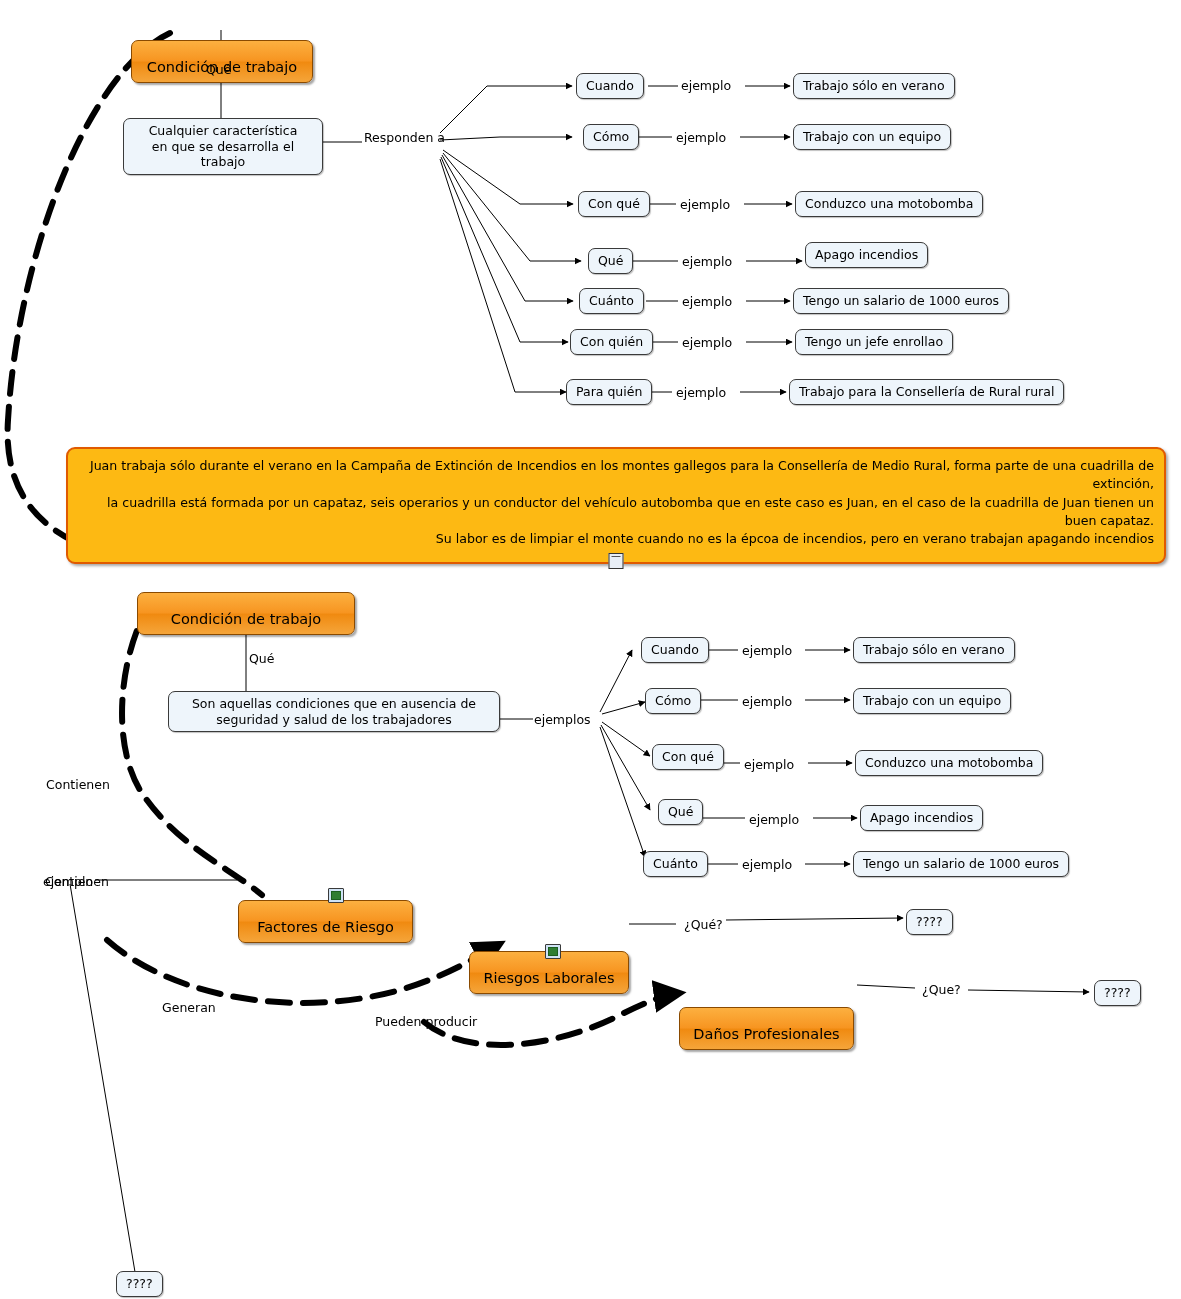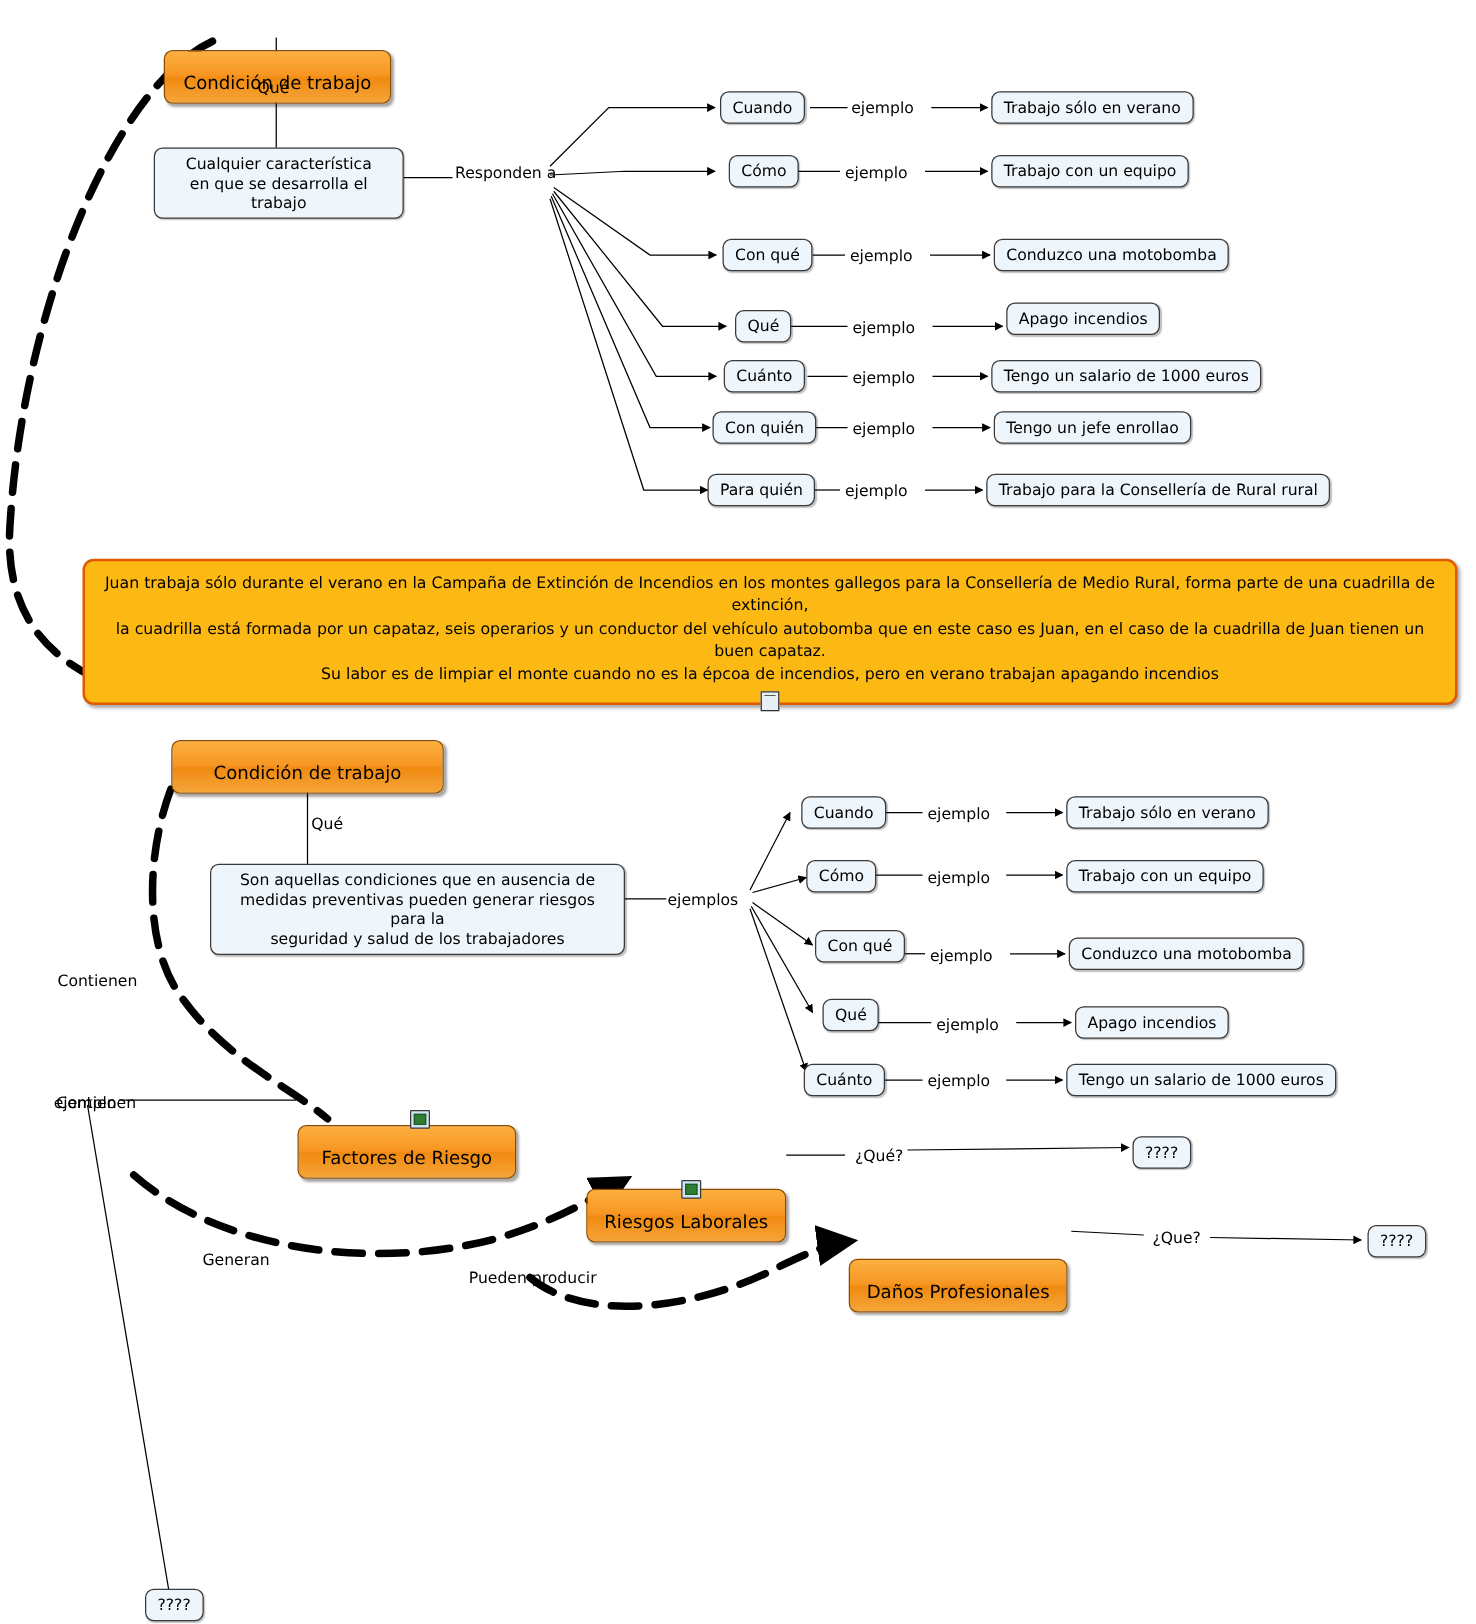--- a/index.html
+++ b/index.html
@@ -54,21 +54,21 @@
     padding: 4px 9px;
     box-shadow: 1px 1px 1px rgba(0,0,0,0.25);
   }
   
   .notebox {
     background: #fdb913;
     border: 2px solid #e05a00;
     border-radius: 9px;
     color: #000000;
     font-size: 12.6px;
-    text-align: center;
+    text-align: right;
     padding: 8px 10px 14px 10px;
     box-shadow: 2px 2px 3px rgba(0,0,0,0.35);
     line-height: 1.45;
   }
   .edge-label {
     position: absolute;
     font-size: 12.5px;
     color: #000000;
     background: transparent;
     white-space: nowrap;
@@ -239,21 +239,20 @@
   </div>
 
   <div class="node concept" style="left:137px; top:556px; width:218px;">
     <div>Condición de trabajo</div>
   </div>
 
   <div class="edge-label" style="left:249px; top:651px;">Qué</div>
 
   <div class="node lightbox" style="left:168px; top:691px; width:332px;">
     <div>Son aquellas condiciones que en ausencia de</div>
-    <div>medidas preventivas pueden generar riesgos para la</div>
     <div>seguridad y salud de los trabajadores</div>
   </div>
 
   <div class="edge-label" style="left:534px; top:712px;">ejemplos</div>
 
   <div class="node lightbox nowrap" style="left:641px; top:637px;">Cuando</div>
   <div class="edge-label" style="left:742px; top:643px;">ejemplo</div>
   <div class="node lightbox nowrap" style="left:853px; top:637px;">Trabajo sólo en verano</div>
 
   <div class="node lightbox nowrap" style="left:645px; top:688px;">Cómo</div>

